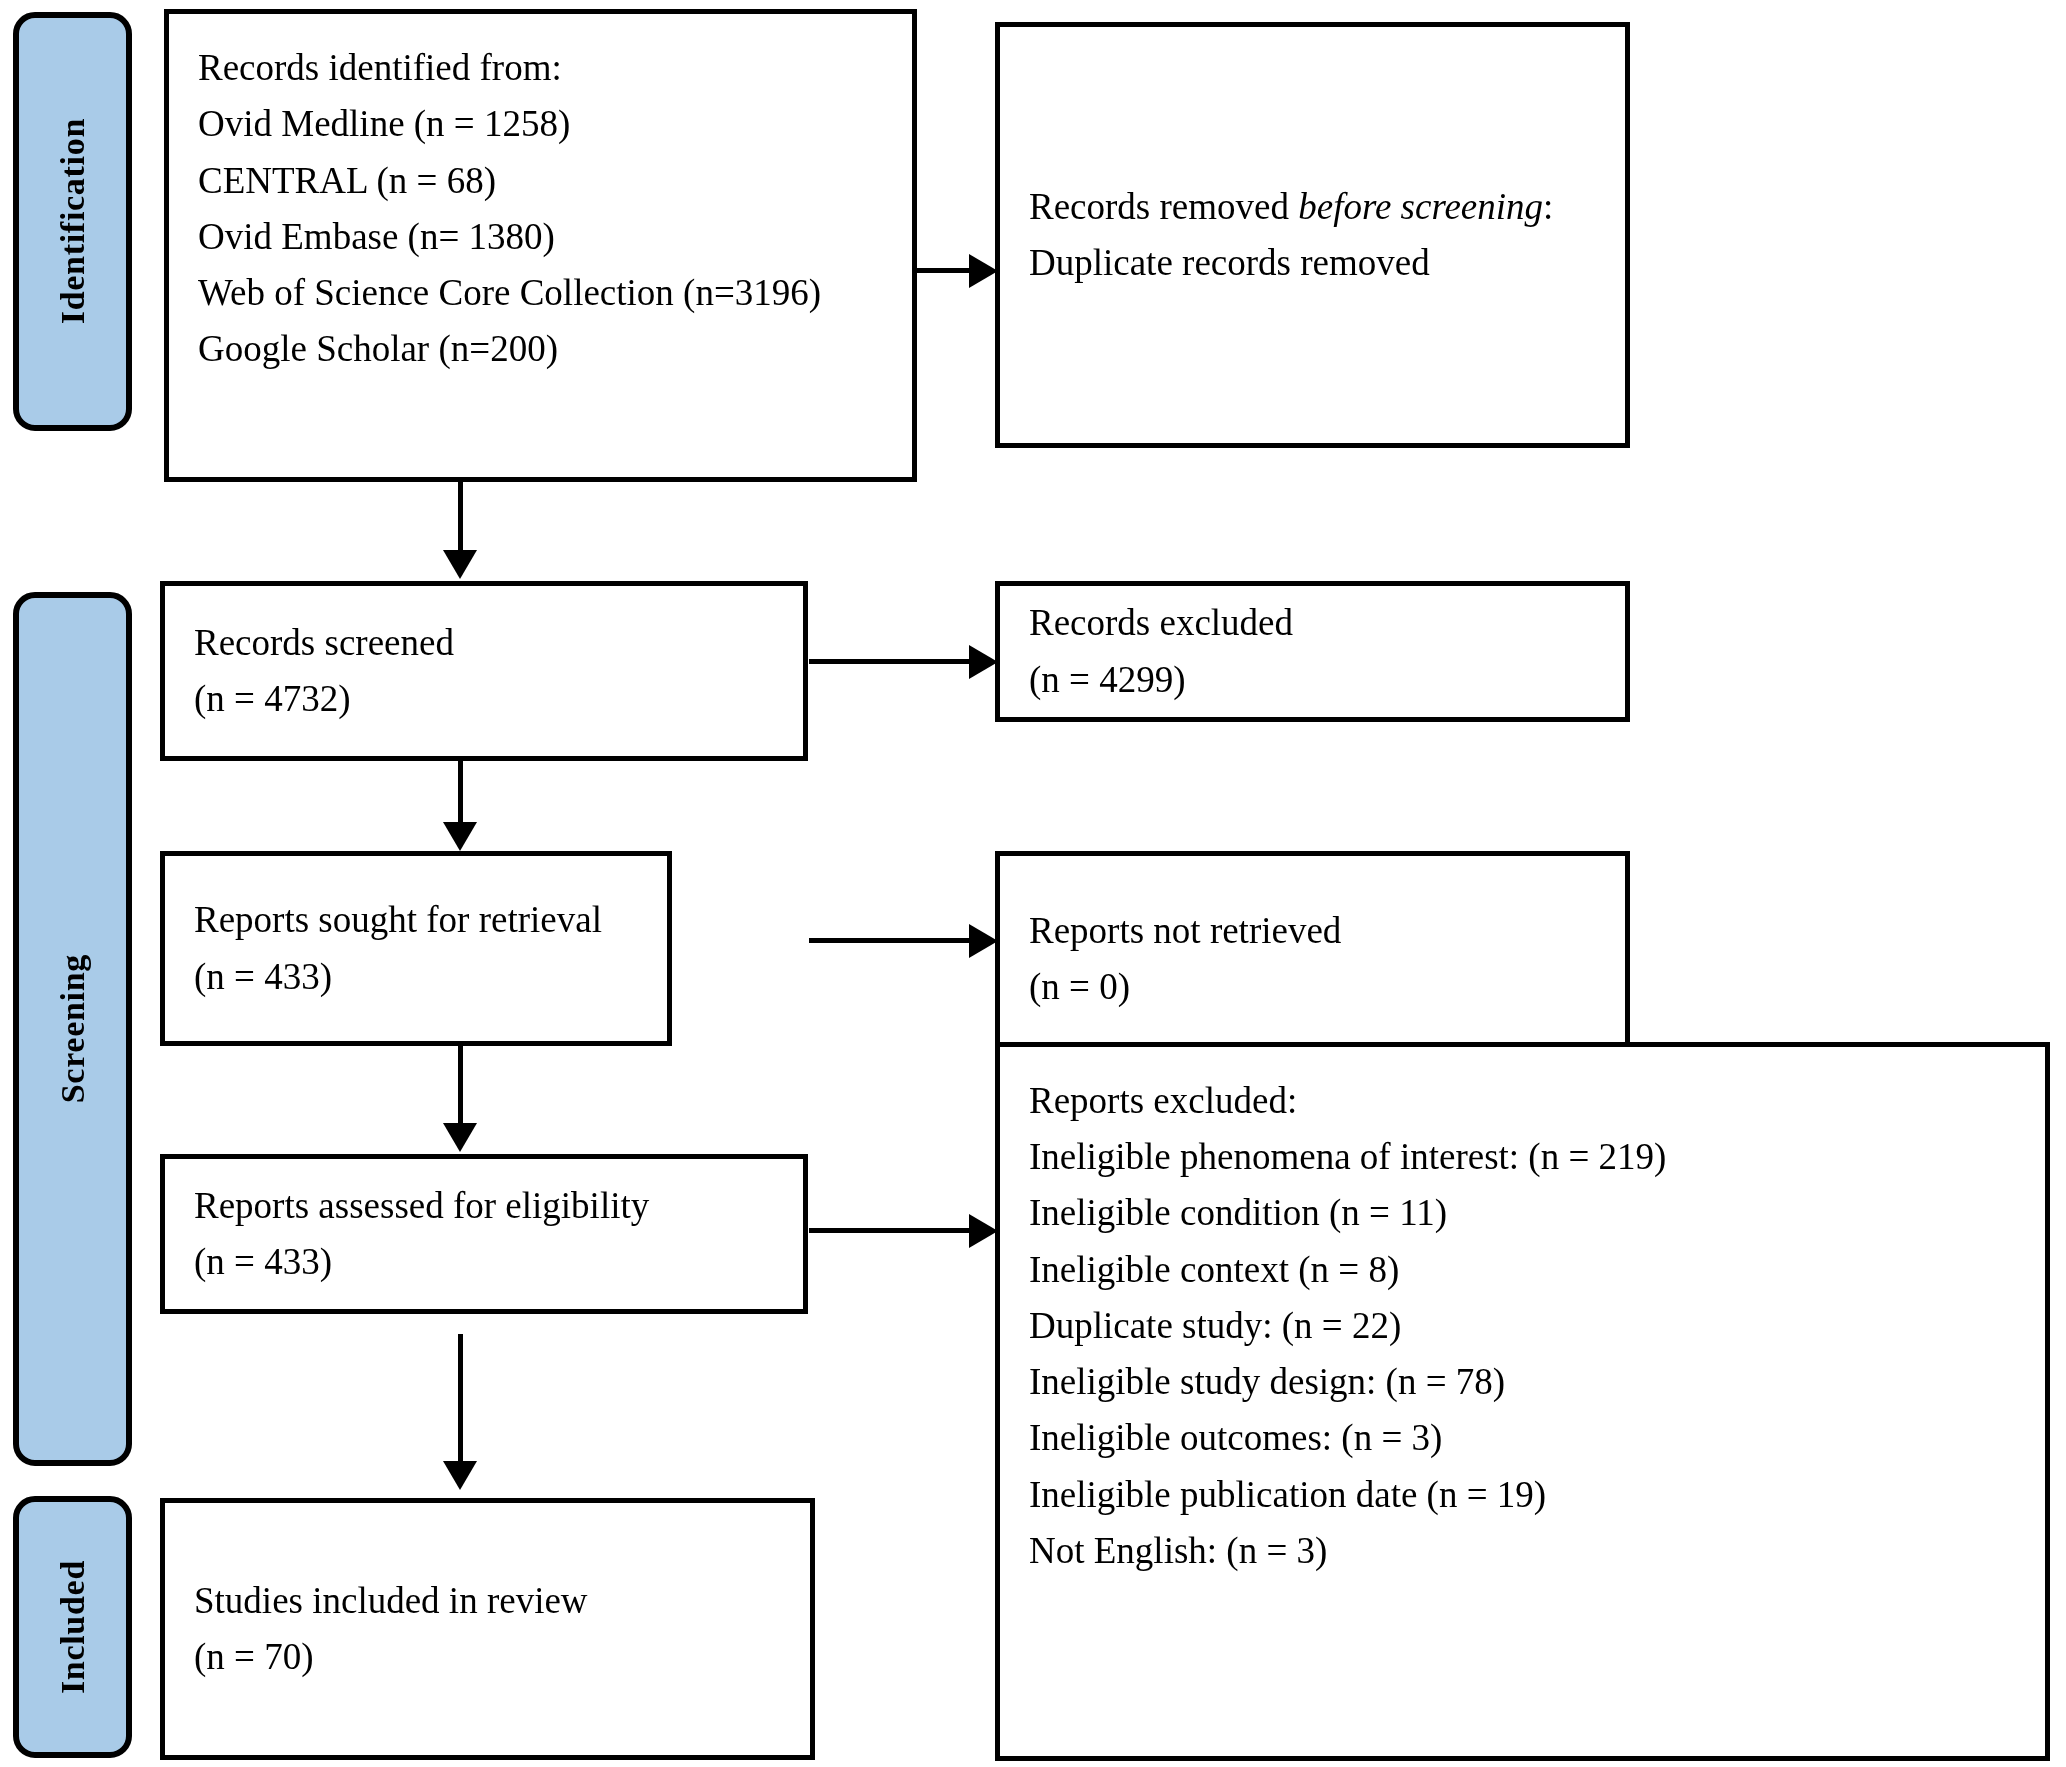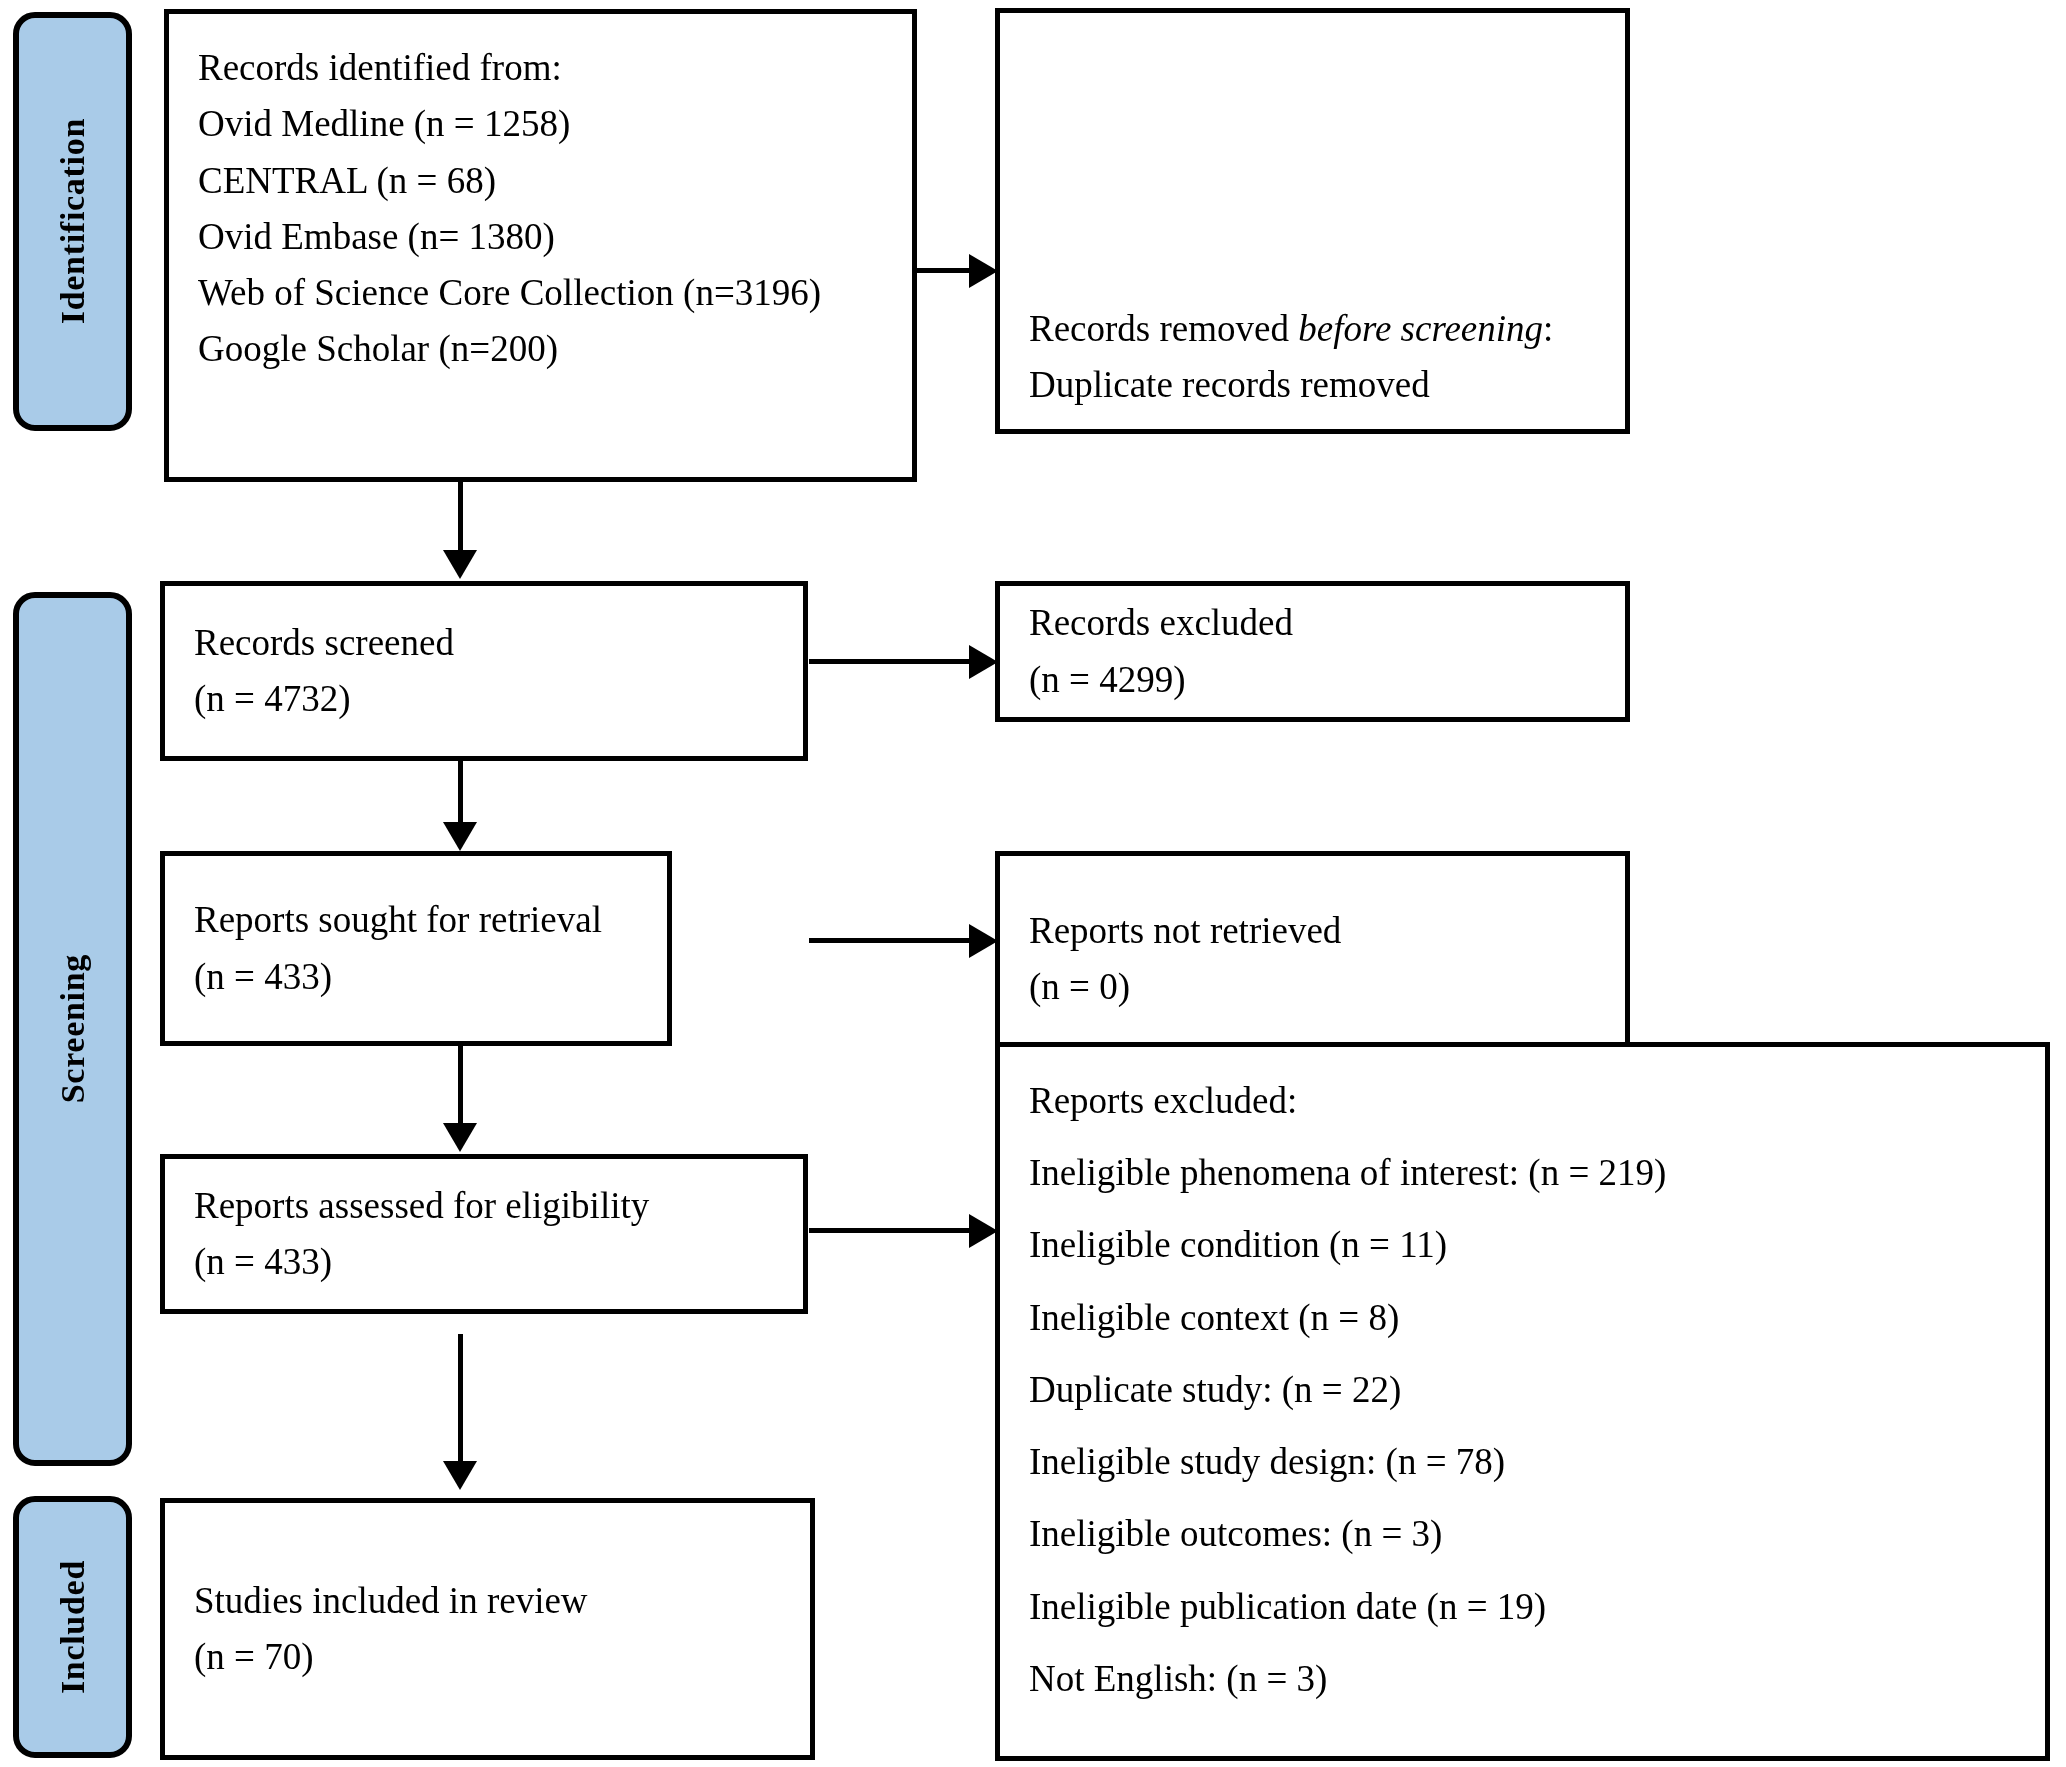--- a/index.html
+++ b/index.html
@@ -112,21 +112,21 @@
     <div class="line">Ovid Medline (n = 1258)</div>
     <div class="line">CENTRAL (n = 68)</div>
     <div class="line">Ovid Embase (n= 1380)</div>
     <div class="line">Web of Science Core Collection (n=3196)</div>
     <div class="line">Google Scholar (n=200)</div>
   </div>
 
   <div class="hline" style="left:917px; top:268px; width:60px;"></div>
   <div class="arrow-right" style="left:969px; top:254px;"></div>
 
-  <div class="box" style="left:995px; top:8px; width:635px; height:426px;justify-content:flex-end;">
+  <div class="box" style="left:995px; top:22px; width:635px; height:426px;">
     <div class="line"><span>Records removed </span><em>before screening</em><span>:</span></div>
     <div class="line">Duplicate records removed</div>
   </div>
 
   <div class="vline" style="left:458px; top:482px; width:4.6px; height:73px;"></div>
   <div class="arrow-down" style="left:443px; top:550px;"></div>
 
   <div class="box" style="left:160px; top:581px; width:648px; height:180px;">
     <div class="line">Records screened</div>
     <div class="line">(n = 4732)</div>
@@ -160,21 +160,21 @@
   <div class="arrow-down" style="left:443px; top:1123px;"></div>
 
   <div class="box" style="left:160px; top:1154px; width:648px; height:160px;">
     <div class="line">Reports assessed for eligibility</div>
     <div class="line">(n = 433)</div>
   </div>
 
   <div class="hline" style="left:809px; top:1228px; width:168px;"></div>
   <div class="arrow-right" style="left:969px; top:1214px;"></div>
 
-  <div class="box top-aligned" style="left:995px; top:1042px; width:1055px; height:719px;gap:16px;">
+  <div class="box top-aligned" style="left:995px; top:1042px; width:1055px; height:719px;">
     <div class="line">Reports excluded:</div>
     <div class="line">Ineligible phenomena of interest: (n = 219)</div>
     <div class="line">Ineligible condition (n = 11)</div>
     <div class="line">Ineligible context (n = 8)</div>
     <div class="line">Duplicate study: (n = 22)</div>
     <div class="line">Ineligible study design: (n = 78)</div>
     <div class="line">Ineligible outcomes: (n = 3)</div>
     <div class="line">Ineligible publication date (n = 19)</div>
     <div class="line">Not English: (n = 3)</div>
   </div>

